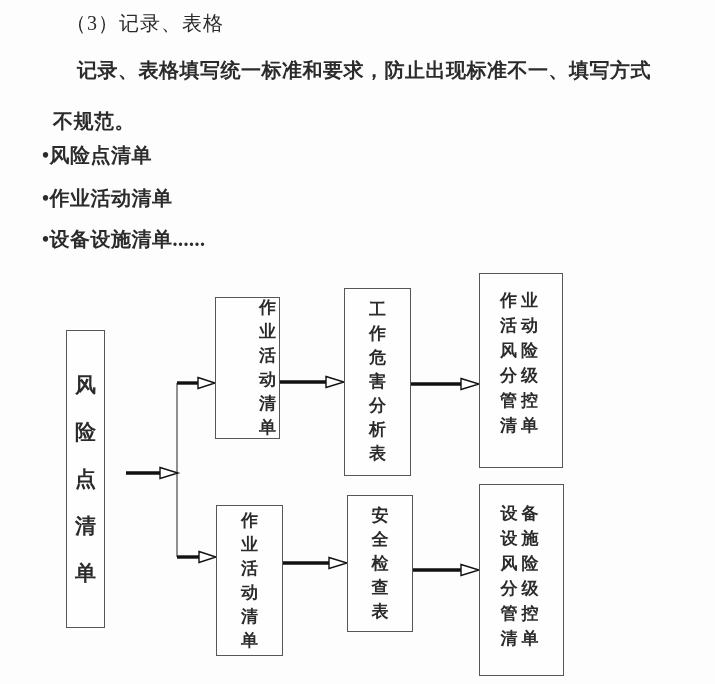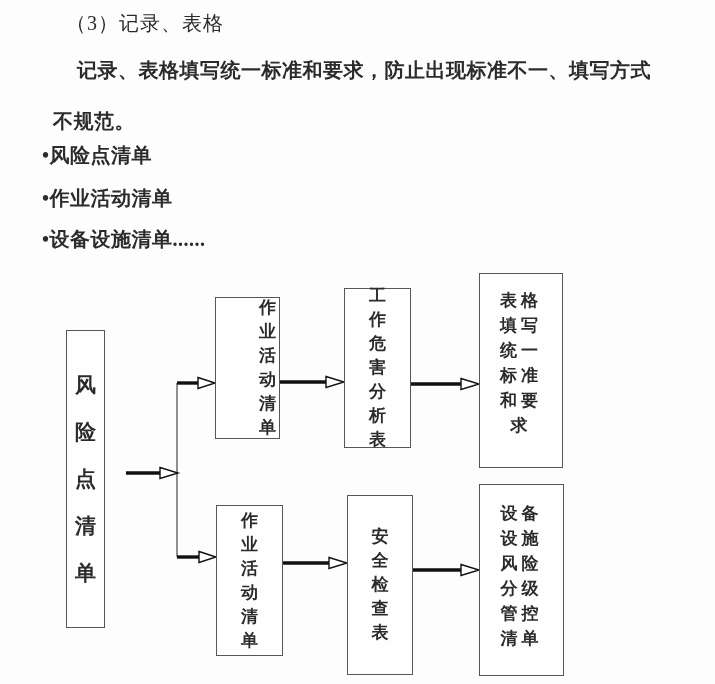--- a/index.html
+++ b/index.html
@@ -137,33 +137,33 @@
     </svg>
 
     <div class="box" style="left:66px; top:330px; width:39px; height:298px;">
       <div class="vlabel col1big">风险点清单</div>
     </div>
 
     <div class="box" style="left:215px; top:297px; width:65px; height:142px;padding-left:40px;">
       <div class="vlabel col1">作业活动清单</div>
     </div>
 
-    <div class="box" style="left:344px; top:288px; width:67px; height:160px;">
+    <div class="box" style="left:344px; top:288px; width:67px; height:188px;">
       <div class="vlabel col1">工作危害分析表</div>
     </div>
 
     <div class="box" style="left:479px; top:273px; width:84px; height:195px; padding-bottom:16px;">
-      <div class="vlabel col2">表格填写统一标准和要求</div>
+      <div class="vlabel col2">作业活动风险分级管控清单</div>
     </div>
 
     <div class="box" style="left:216px; top:505px; width:67px; height:151px;">
       <div class="vlabel col1">作业活动清单</div>
     </div>
 
-    <div class="box" style="left:347px; top:495px; width:66px; height:180px;">
+    <div class="box" style="left:347px; top:495px; width:66px; height:137px;">
       <div class="vlabel col1">安全检查表</div>
     </div>
 
     <div class="box" style="left:479px; top:484px; width:85px; height:192px; padding-bottom:8px;">
       <div class="vlabel col2">设备设施风险分级管控清单</div>
     </div>
 
   </div>
 </div>
 

